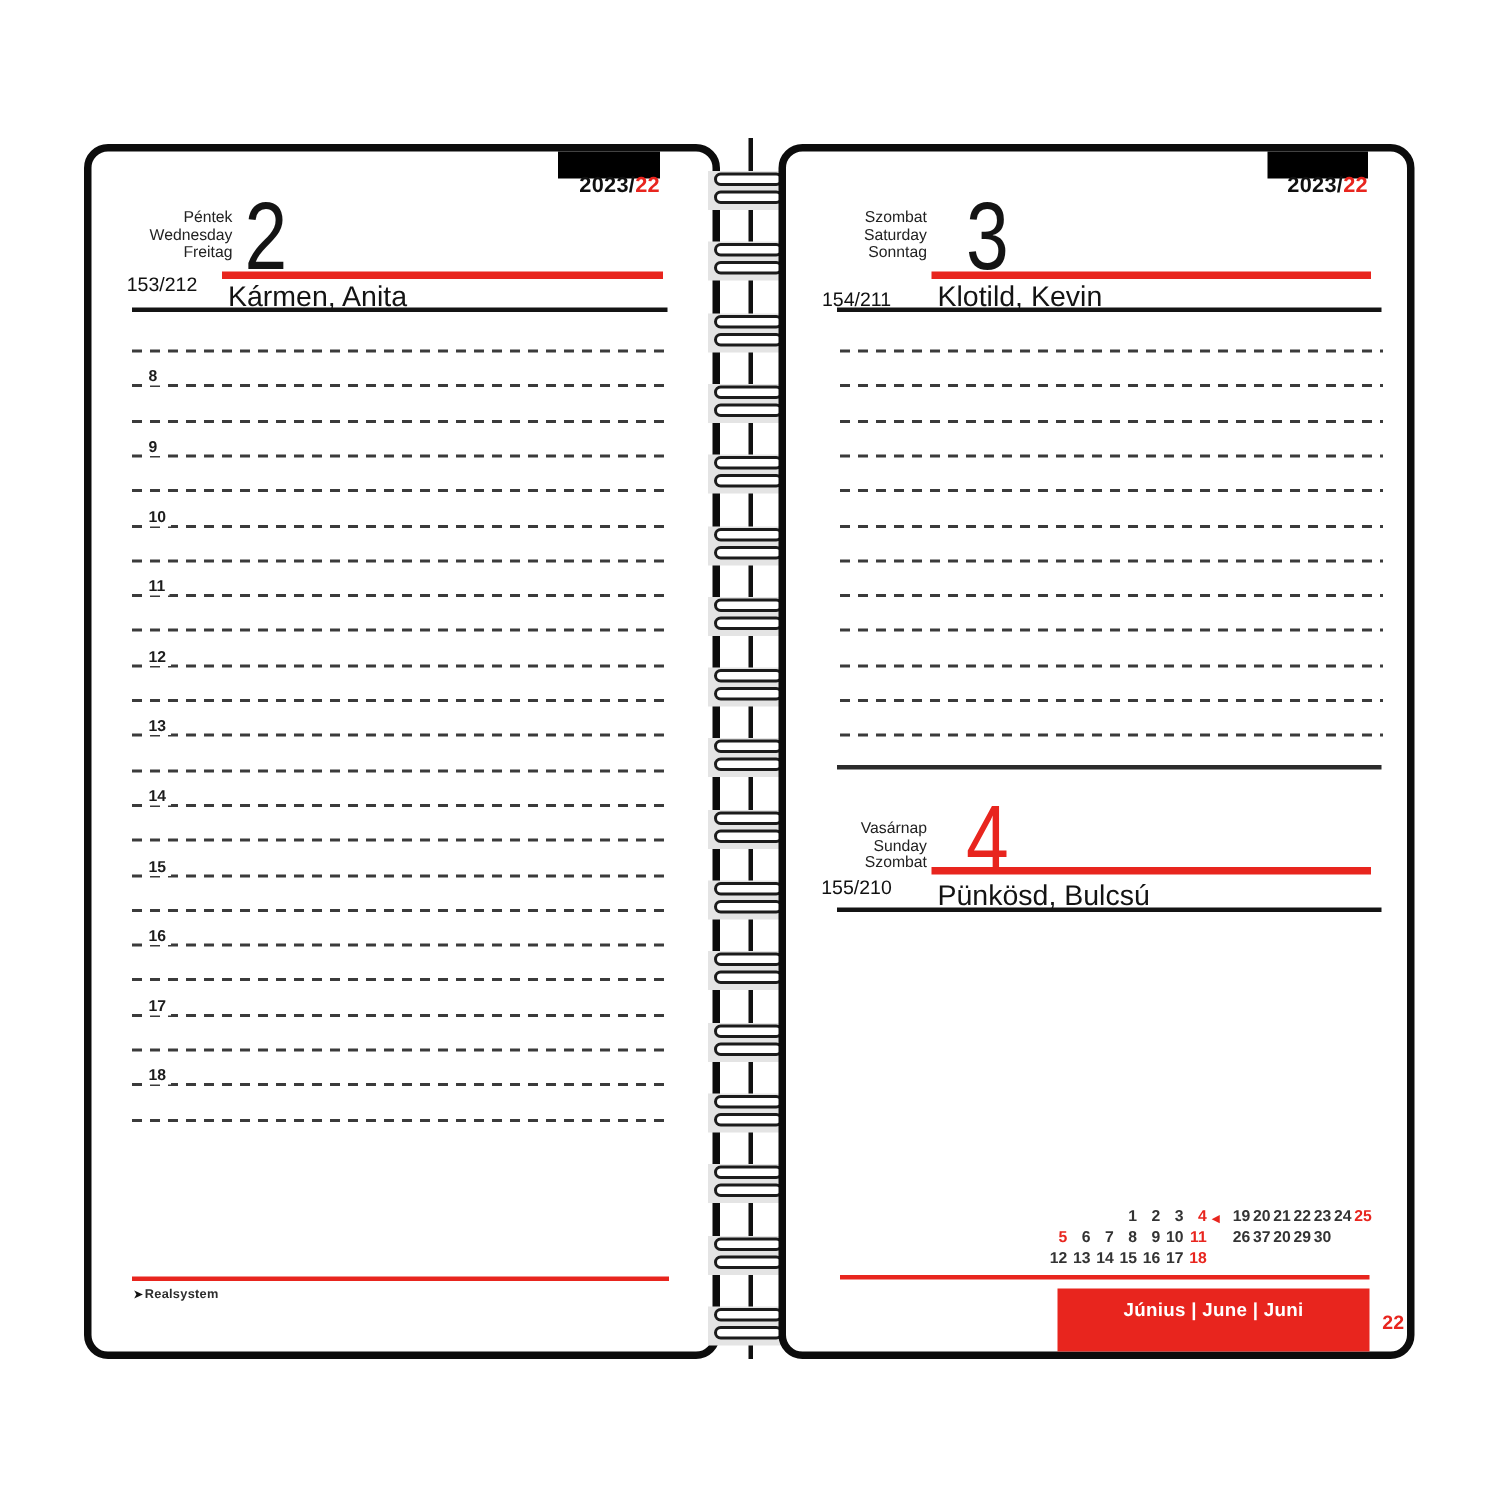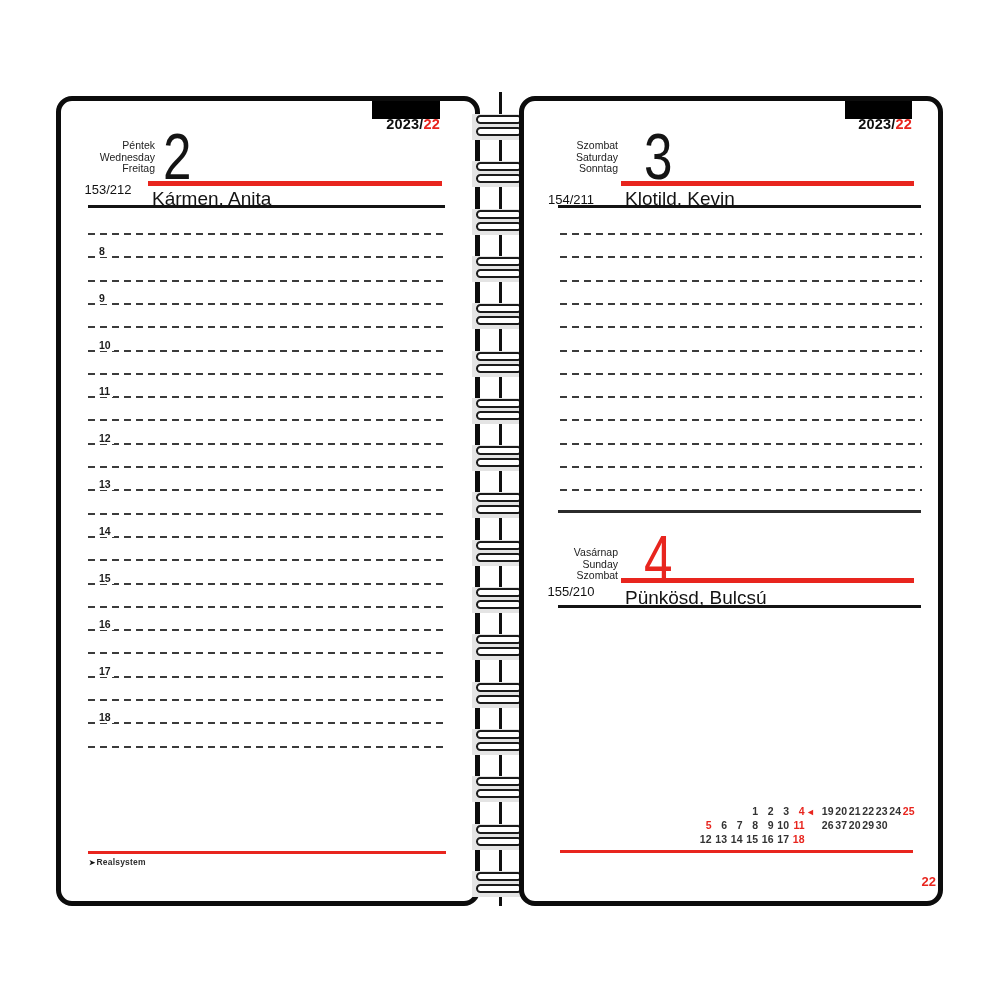--- a/index.html
+++ b/index.html
@@ -304,14 +304,15 @@
         <span>37</span>
         <span>20</span>
         <span>29</span>
         <span>30</span>
         <span></span>
         <span></span>
       </div>
   </div>
 
   <div class="thinredbar" style="left:36px;top:749px;width:353px"></div>
+  <div class="monthtab" style="left:181px;top:758px;width:208px;height:42px">Június | June | Juni</div>
   <div class="pagenum" style="right:2px;top:773px">22</div>
 </div>
 
 </body></html>

